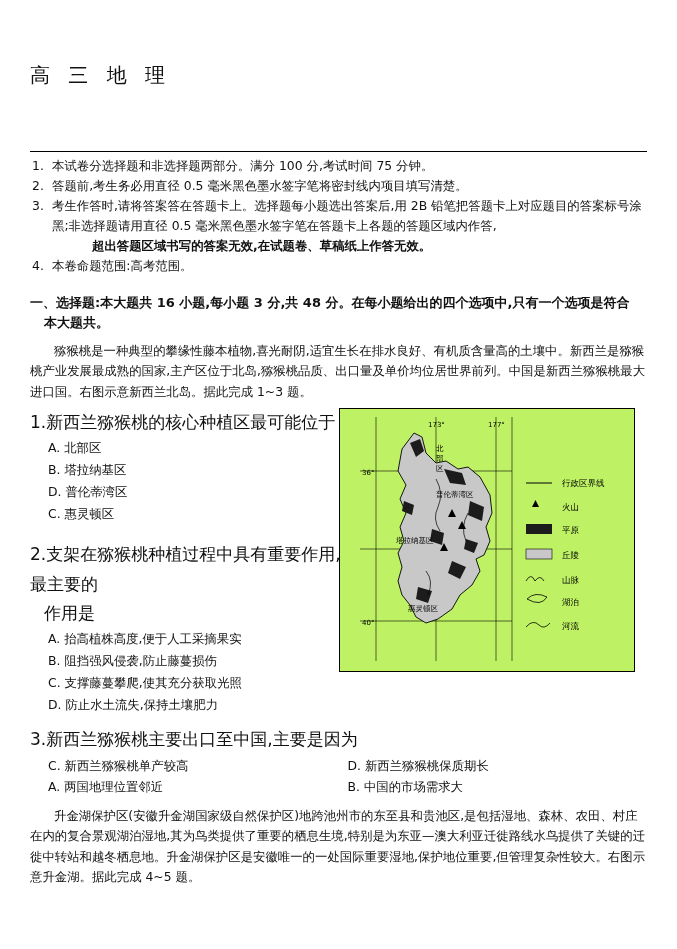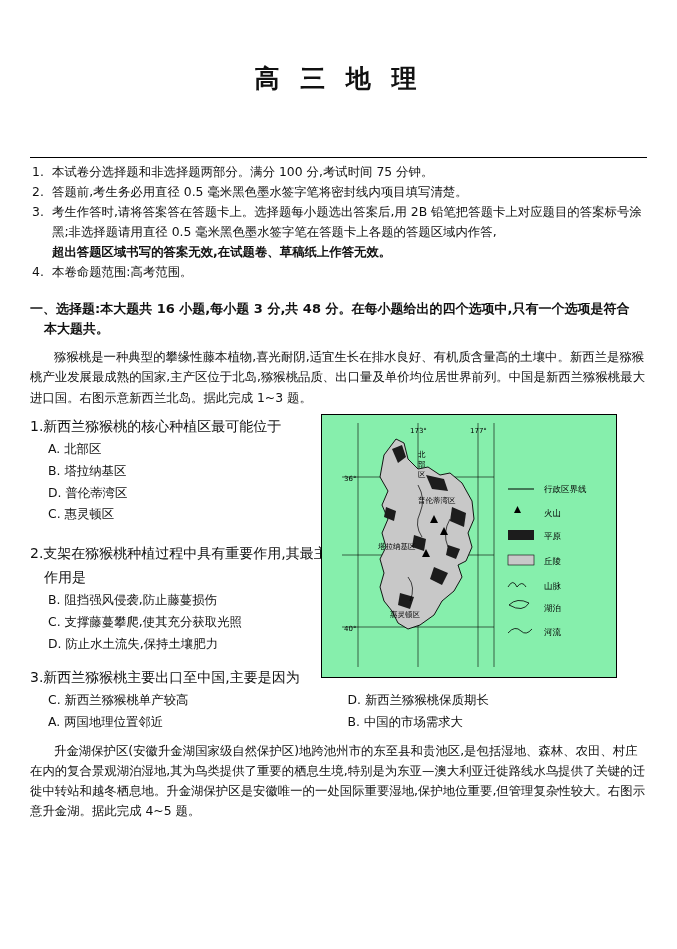--- a/index.html
+++ b/index.html
@@ -11,25 +11,24 @@
     position:relative;
     overflow:hidden;
   }
   .page{
     position:relative;
     width:677px;height:949px;
     box-sizing:border-box;
     padding:0 30px;
   }
   .title{
-    text-align:center;
-    font-size:25px;
+    font-size:20px;
     letter-spacing:6px;
     font-family:"DejaVu Serif","Liberation Serif",serif;
-    font-weight:700;
+    font-weight:400;
     margin-top:62px;
   }
   .rule{
     border:0;border-top:1px solid #000;
     margin:62px 0 0 0;
   }
   .notice-head{
     font-size:13.5px;font-weight:700;
     margin-top:12px;
     font-family:"DejaVu Serif","Liberation Serif",serif;
@@ -39,57 +38,57 @@
     font-size:12.4px;line-height:1.62;
   }
   .notice-list li{
     text-indent:0;
     padding-left:22px;
     position:relative;
   }
   .notice-list li .num{
     position:absolute;left:2px;top:0;
   }
-  .bold-warn{font-weight:700;}
+  .bold-warn{font-weight:700;margin-left:40px;}
   .sec-head{
     font-size:13px;font-weight:700;
     margin-top:16px;line-height:1.6;
   }
   .sec-head .cont{display:block;padding-left:14px;}
   .para{
     font-size:12.4px;line-height:1.63;
     text-indent:24px;
     margin-top:7px;
   }
   .qwrap{
     position:relative;
     margin-top:6px;
   }
   .qnum{
-    font-size:14px;line-height:1.72;
+    font-size:17px;line-height:1.72;
   }
   .opts{
     font-size:12.4px;line-height:1.76;
     padding-left:18px;
   }
   .opt2{
     display:flex;
   }
   .opt2 > div{width:50%;}
   .leftcol{
     width:336px;
   }
   .figure{
     position:absolute;
-    right:30px;
+    right:12px;
     top:0;
     width:294px;
     height:262px;
     border:1px solid #000;
-    background:#86efac;
+    background:#bef264;
   }
   .map-svg{display:block;}
   .tail{
     font-size:12.4px;line-height:1.63;
     text-indent:24px;
     margin-top:8px;
   }
 </style>
 </head>
 <body>
@@ -205,20 +204,21 @@
           <div>B. 塔拉纳基区</div>
           <div>D. 普伦蒂湾区</div>
           <div>C. 惠灵顿区</div>
         </div>
       </div>
 
       <div style="margin-top:16px;">
         <div class="qnum"><span>2.</span><span>支架在猕猴桃种植过程中具有重要作用,其最主要的</span></div>
         <div class="qnum" style="padding-left:14px;">作用是</div>
         <div class="opts">
+          <div>A. 抬高植株高度,便于人工采摘果实</div>
           <div>B. 阻挡强风侵袭,防止藤蔓损伤</div>
           <div>C. 支撑藤蔓攀爬,使其充分获取光照</div>
           <div>D. 防止水土流失,保持土壤肥力</div>
         </div>
       </div>
 
     </div>
 
     <div style="margin-top:10px;">
       <div class="qnum"><span>3.</span><span>新西兰猕猴桃主要出口至中国,主要是因为</span></div>

